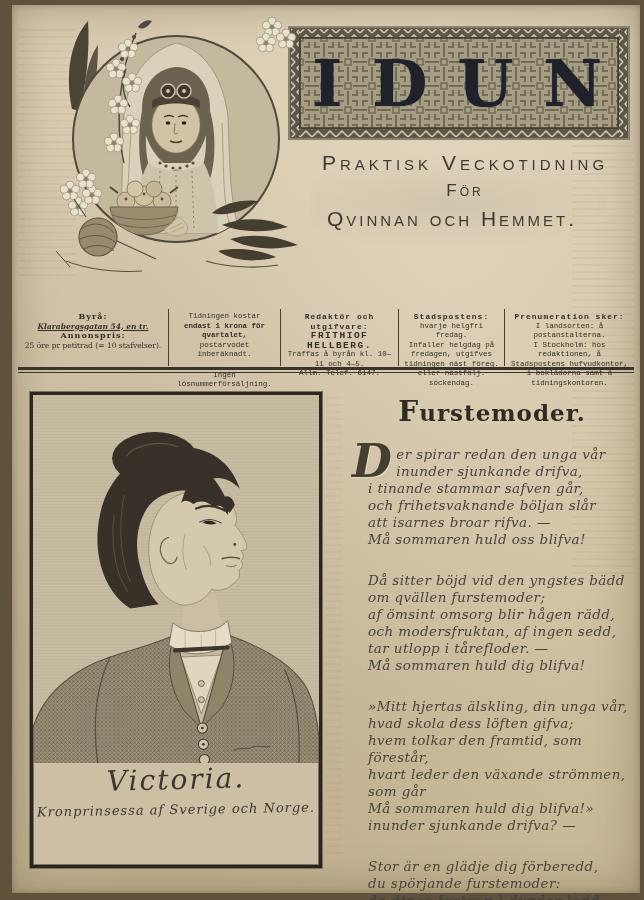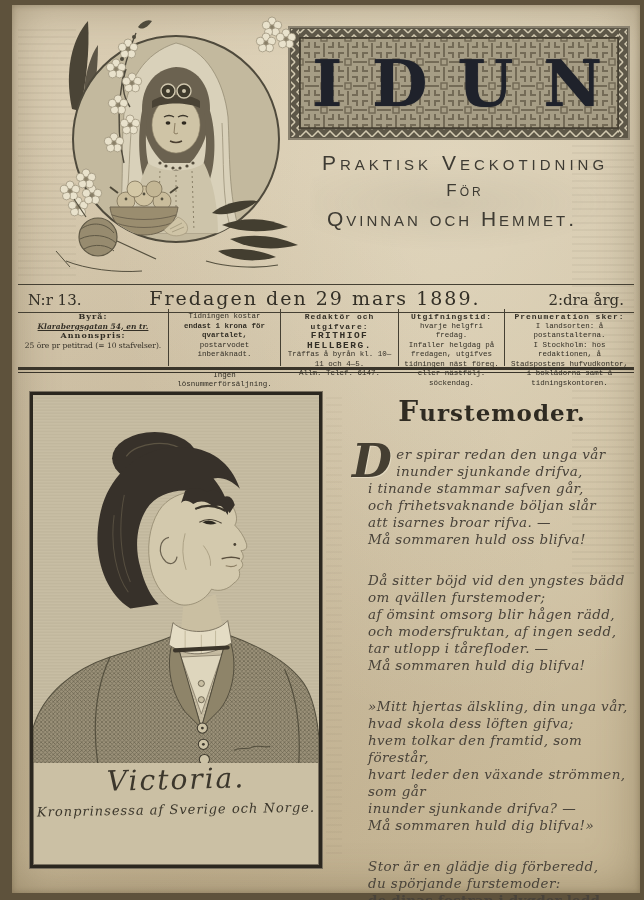--- a/index.html
+++ b/index.html
@@ -231,27 +231,20 @@
       <div class="title-text">IDUN</div>
     </div>
 
     <div class="subtitle">
       <div class="s1">Praktisk Veckotidning</div>
       <div class="s2">För</div>
       <div class="s3">Qvinnan och Hemmet.</div>
     </div>
   </header>
 
-  <div class="dateline">
-    <div class="dl-row">
-      <span class="dl-issue">N:r 13.</span>
-      <span class="dl-date">Fredagen den 29 mars 1889.</span>
-      <span class="dl-vol">2:dra årg.</span>
-    </div>
-  </div>
 
   <div class="infobar">
     <div class="ib-col ib-c1">
       <div class="ib-h">Byrå:</div>
       <div class="ib-i">Klarabergsgatan 54, en tr.</div>
       <div class="ib-h">Annonspris:</div>
       <div>25 öre pr petitrad (= 10 stafvelser).</div>
     </div>
     <div class="ib-col ib-c2">
       <div>Tidningen kostar</div>
@@ -259,21 +252,21 @@
       <div>postarvodet inberäknadt.</div>
       <div style="margin-top:11px">Ingen lösnummerförsäljning.</div>
     </div>
     <div class="ib-col ib-c3">
       <div class="ib-h">Redaktör och utgifvare:</div>
       <div class="ib-caps">FRITHIOF HELLBERG.</div>
       <div>Träffas å byrån kl. 10—11 och 4—5.</div>
       <div>Allm. Telef. 6147.</div>
     </div>
     <div class="ib-col ib-c4">
-      <div class="ib-h">Utgifningstid:</div>
+      <div class="ib-h">Stadspostens:</div>
       <div>hvarje helgfri fredag.</div>
       <div>Infaller helgdag på fredagen, utgifves tidningen näst föreg. eller nästfölj. söckendag.</div>
     </div>
     <div class="ib-col ib-c5">
       <div class="ib-h">Prenumeration sker:</div>
       <div>I landsorten: å postanstalterna.</div>
       <div>I Stockholm: hos redaktionen, å Stadspostens hufvudkontor, i boklådorna samt å tidningskontoren.</div>
     </div>
   </div>
   <div class="thickrule"></div>
@@ -366,22 +359,22 @@
       <div class="pline">och modersfruktan, af ingen sedd,</div>
       <div class="pline">tar utlopp i tårefloder. —</div>
       <div class="pline">Må sommaren huld dig blifva!</div>
     </div>
 
     <div class="stanza">
       <div class="pline">»Mitt hjertas älskling, din unga vår,</div>
       <div class="pline">hvad skola dess löften gifva;</div>
       <div class="pline">hvem tolkar den framtid, som förestår,</div>
       <div class="pline">hvart leder den växande strömmen, som går</div>
+      <div class="pline">Må sommaren huld dig blifva!»</div>
       <div class="pline">inunder sjunkande drifva? —</div>
-      <div class="pline">Må sommaren huld dig blifva!»</div>
     </div>
 
     <div class="stanza">
       <div class="pline">Stor är en glädje dig förberedd,</div>
       <div class="pline">du spörjande furstemoder:</div>
       <div class="pline bold">de dinas fostran i dygder ledd,</div>
 
     </div>
 
   </article>

